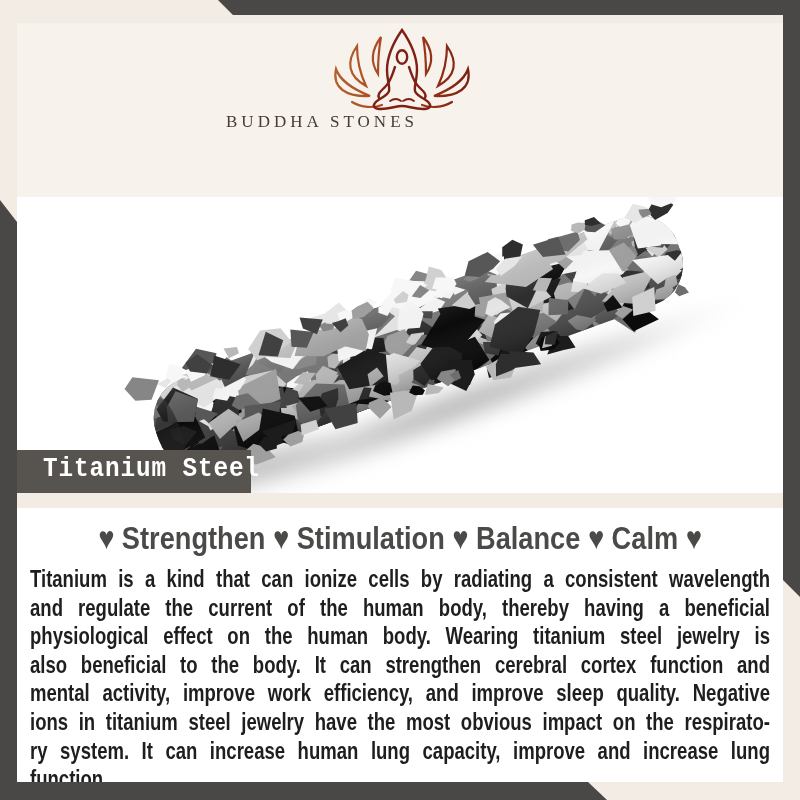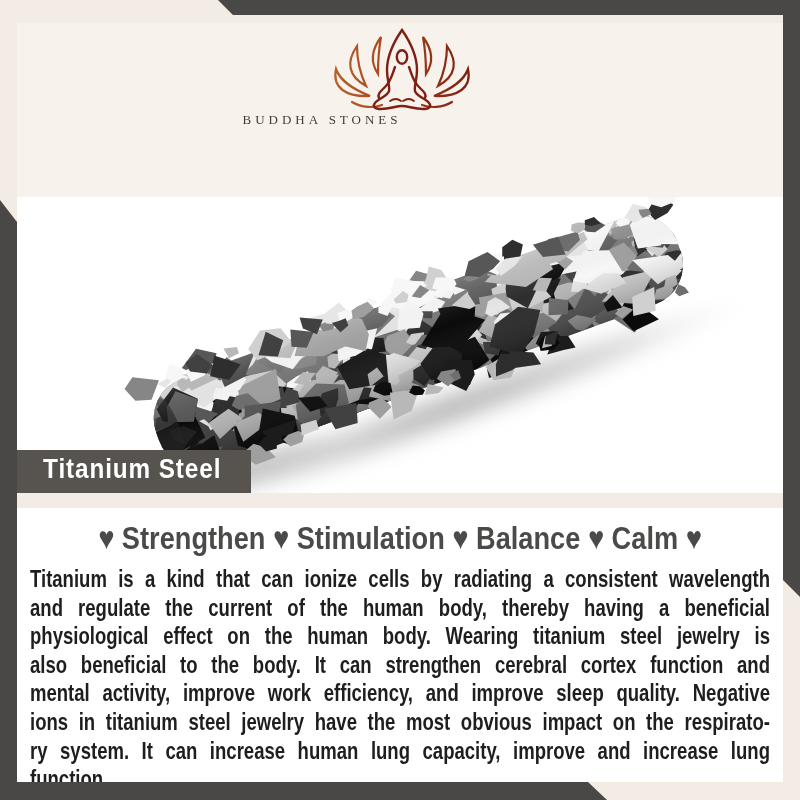--- a/index.html
+++ b/index.html
@@ -10,33 +10,33 @@
   }
   .abs{position:absolute;}
   
   #frame{left:0;top:0;width:800px;height:800px;pointer-events:none;}
   
   .header-panel{left:17px;top:23px;width:766px;height:174px;background:var(--header-bg,#f8f2ec);}
   .logo{left:330px;top:26px;width:144px;height:94px;}
   .brand-name{
     left:0;top:112px;width:644px;text-align:center;
     font-family:"Liberation Serif","DejaVu Serif",serif;
-    font-size:13px;letter-spacing:4px;color:var(--brand-color,#463b33);
+    font-size:17px;letter-spacing:4px;color:var(--brand-color,#463b33);
   }
   .title-band{left:163px;top:140px;width:472px;height:53px;background:var(--band-bg,#fdfaf6);}
   .page-title{
     width:472px;line-height:53px;text-align:center;white-space:nowrap;
     font-size:37px;font-weight:bold;color:var(--title-color,#4e4d4b);
     transform:scaleX(0.82);
   }
   
   .image-panel{left:17px;top:197px;width:766px;height:296px;background:var(--panel-bg,#fff);overflow:hidden;}
   #crystal{position:absolute;left:0;top:0;}
   .product-label{
-    left:0;top:253px;width:234px;height:47px;background:var(--label-bg,#57534e);
+    left:0;top:253px;width:234px;height:47px;background:var(--label-bg,#57534e);font-family:Liberation Mono, monospace;
   }
   .product-label span{
     display:block;padding-left:29px;line-height:39px;white-space:nowrap;
     font-size:27px;font-weight:bold;color:var(--label-text,#ffffff);
     letter-spacing:1px;transform:scaleX(0.9);transform-origin:0 50%;
   }
   
   .text-panel{left:17px;top:508px;width:766px;height:274px;background:var(--panel-bg,#fff);overflow:hidden;}
   .benefits-heading{
     margin-top:10px;width:766px;text-align:center;white-space:nowrap;

